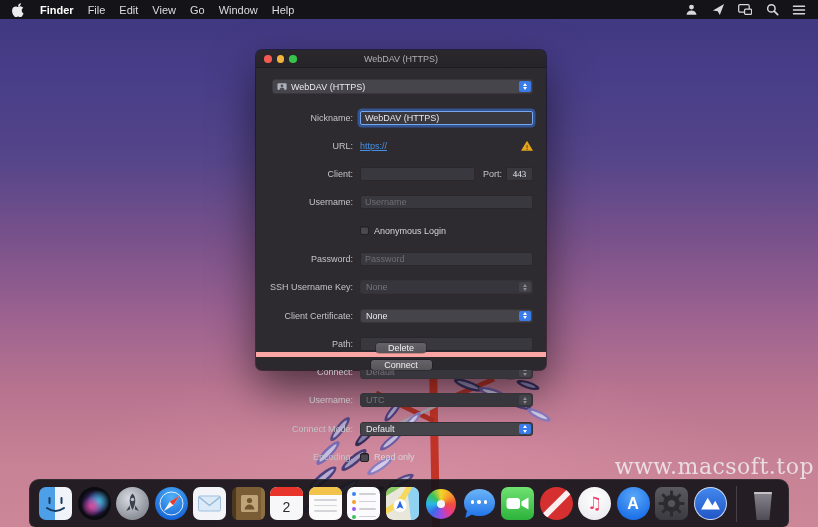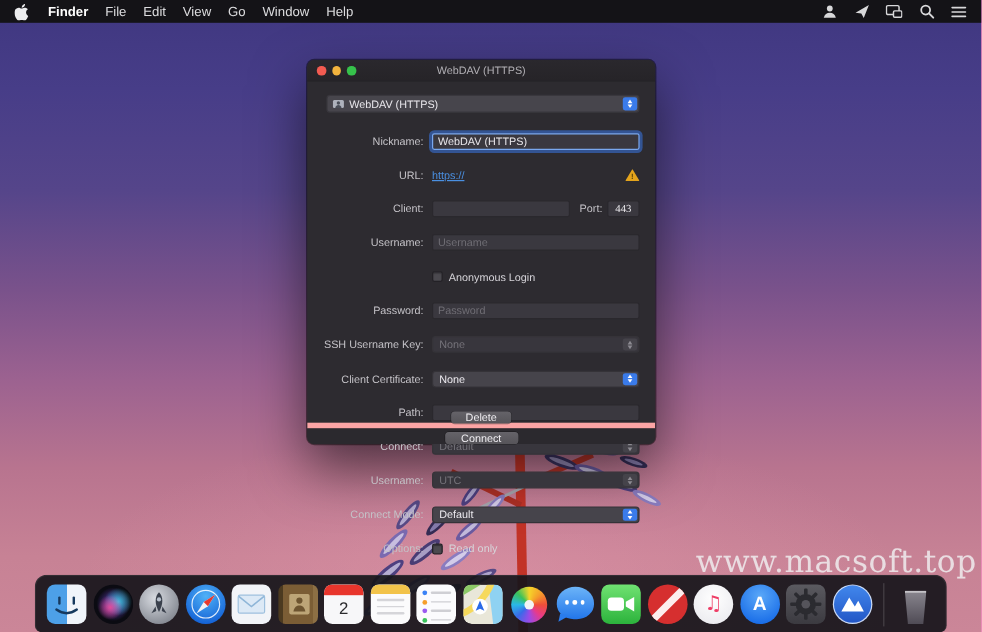--- a/index.html
+++ b/index.html
@@ -74,21 +74,21 @@
   .footer { position:absolute; left:0; right:0; bottom:0; height:18px; background:#2b292e;
     border-top:5px solid #fca5a5; border-radius:0 0 6px 6px; display:flex; align-items:center;
     justify-content:flex-end; gap:7px; padding:0 13px;flex-direction:column; }
   .btn { height:13px; border-radius:3px; background:linear-gradient(#656369,#565459);
     box-shadow:0 0 0 0.5px rgba(0,0,0,0.4); color:#f0eef2; font-size:9px;
     display:flex; align-items:center; justify-content:center; cursor:pointer; }
   .btn.delete { width:50px; } .btn.connect { width:61px; }
 
   
   .watermark { position:absolute; right:4px; top:454px; z-index:15; font-family:"DejaVu Serif",serif;
-    font-size:26px; color:rgba(240,240,242,0.82); letter-spacing:0.5px; }
+    font-size:22px; color:rgba(240,240,242,0.82); letter-spacing:0.5px; }
 
   
   .dock { position:absolute; left:50%; transform:translateX(-50%); bottom:0px; height:48px; width:760px;
     background:rgba(22,21,26,0.92); border:1px solid rgba(255,255,255,0.07); border-bottom:none;
     border-radius:10px 10px 6px 6px; display:flex; align-items:center; padding:0 9px; gap:5.5px; z-index:25; }
   .di { position:relative; width:33px; height:33px; flex:0 0 auto; }
   .di svg { position:absolute; inset:0; }
 
   .ic-finder { border-radius:7px; background:linear-gradient(90deg,#4da0e8 0 50%, #f0f4fa 50% 100%); overflow:hidden; }
   .ic-siri { border-radius:50%;
@@ -409,21 +409,21 @@
         <div class="popup">
           <span class="ptext">Default</span>
           <span class="stepper">
               <i class="up"></i>
               <i class="dn"></i>
             </span>
         </div>
       </div>
 
       <div class="row">
-        <span class="rlabel">Options:</span>
+        <span class="rlabel">Encoding:</span>
         <span class="chk"></span>
         <span class="chklabel">Read only</span>
       </div>
 
     </div>
 
     <div class="footer">
       <span class="btn delete">Delete</span>
       <span class="btn connect">Connect</span>
     </div>

